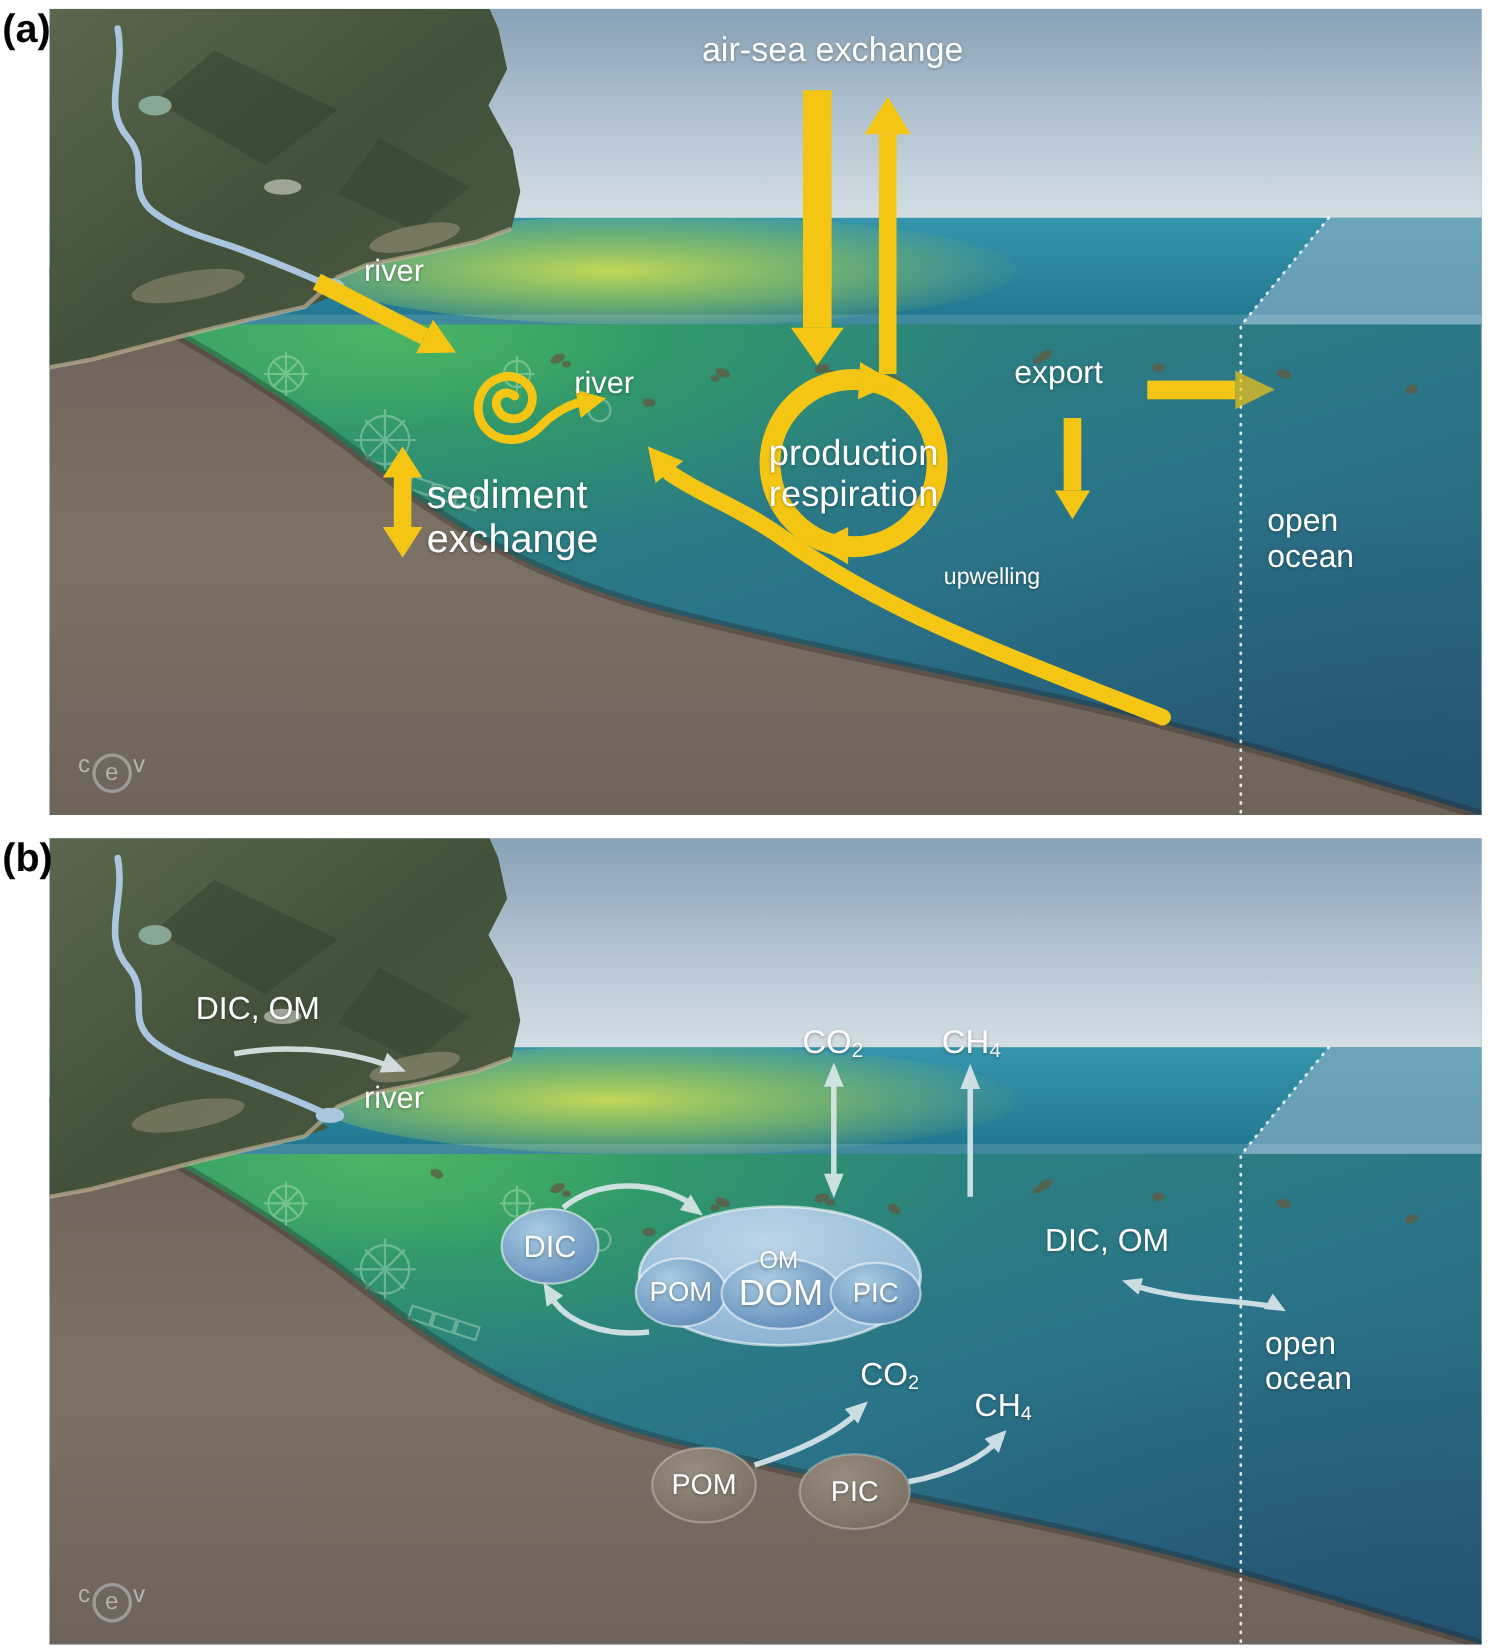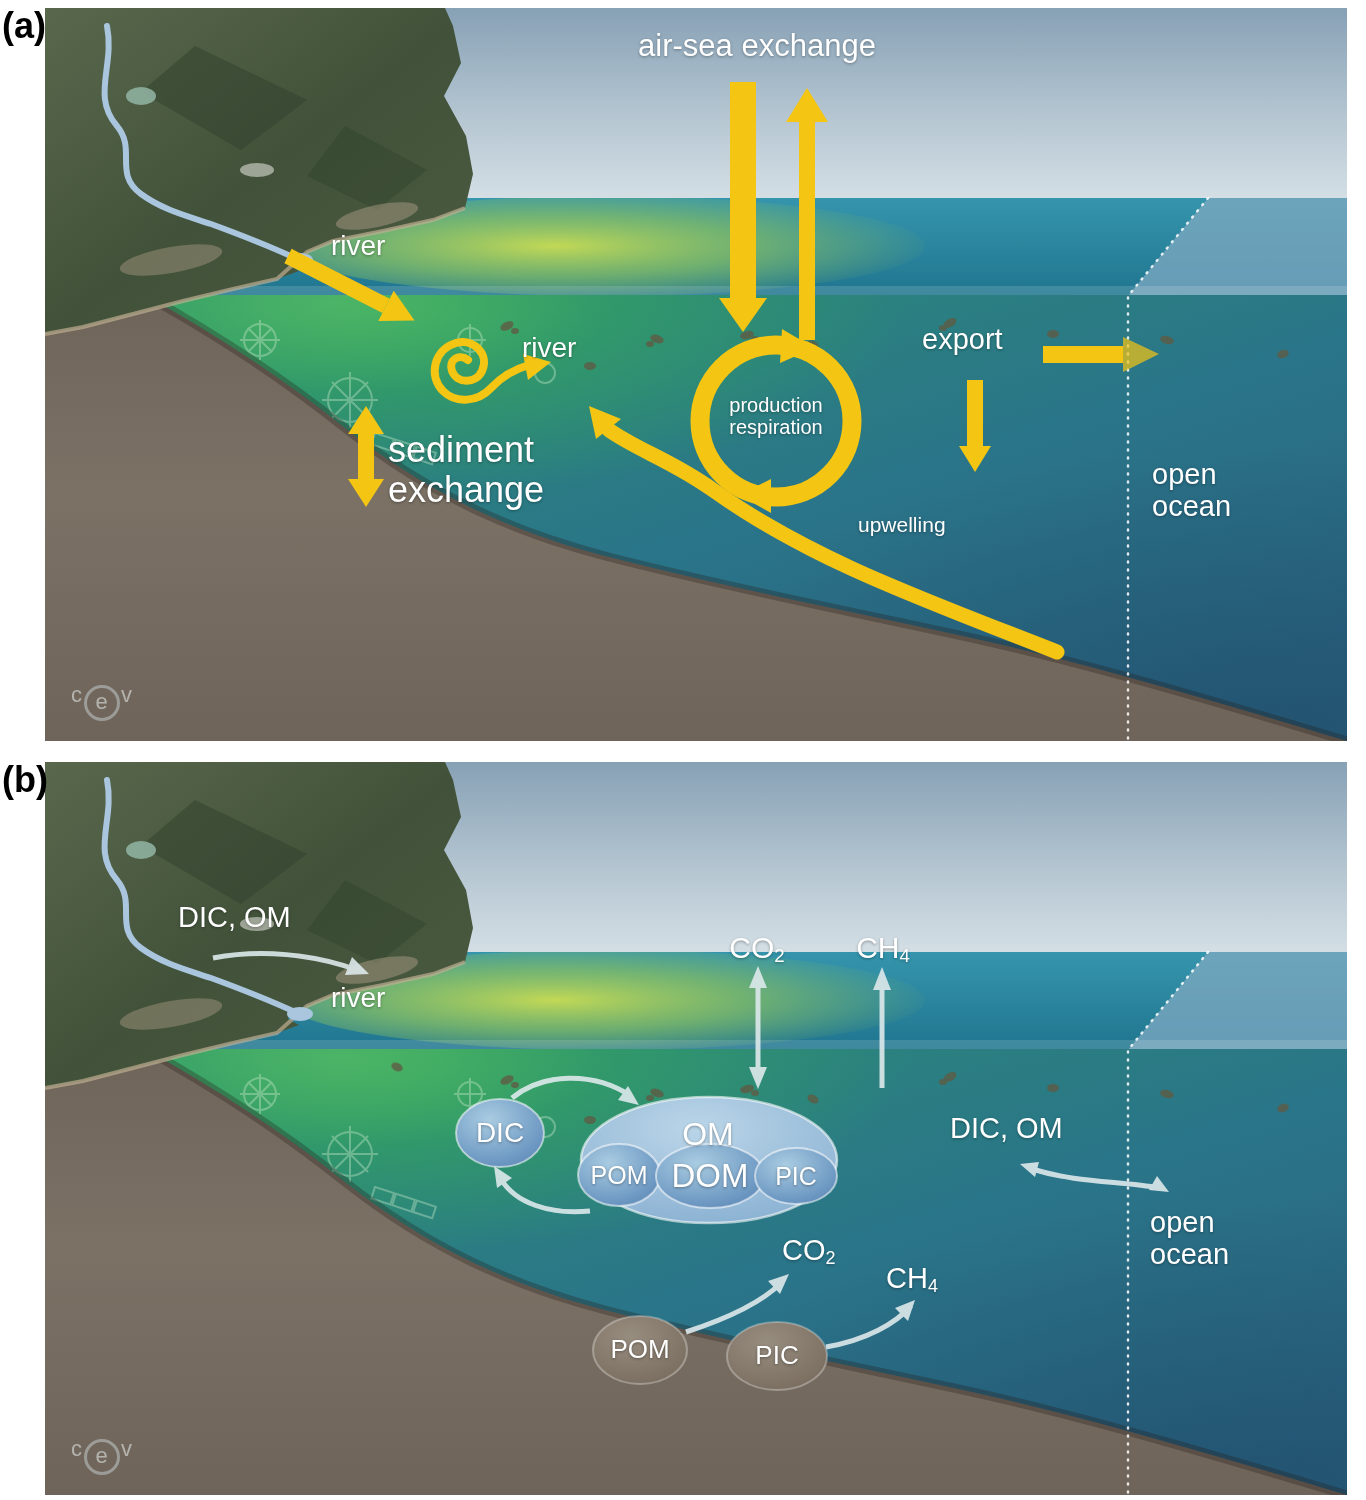--- a/index.html
+++ b/index.html
@@ -201,21 +201,21 @@
     </g>
   </svg>
 
   <div class="lbl ctr" style="left:712px;top:38px;font-size:31px">air-sea exchange</div>
   <div class="lbl" style="left:286px;top:222px;font-size:28px">river</div>
   <div class="lbl" style="left:477px;top:324px;font-size:28px">river</div>
   <div class="lbl" style="left:343px;top:422px;font-size:36px">
     <div>sediment</div>
     <div>exchange</div>
   </div>
-  <div class="lbl ctr" style="left:731px;top:408px;font-size:20px">
+  <div class="lbl ctr" style="left:731px;top:423px;font-size:33px">
     <div>production</div>
     <div>respiration</div>
   </div>
   <div class="lbl" style="left:877px;top:315px;font-size:29px">export</div>
   <div class="lbl" style="left:813px;top:505px;font-size:21px">upwelling</div>
   <div class="lbl" style="left:1107px;top:450px;font-size:29px">
     <div>open</div>
     <div>ocean</div>
   </div>
   <div class="cev"><span>c</span><span class="e">e</span><span>v</span></div>
@@ -338,21 +338,21 @@
       <polygon fill="#dde9ec" points="1124,430 1104,428 1112,414"></polygon>
     </g>
   </svg>
 
   <div class="lbl" style="left:133px;top:139px;font-size:29px">DIC, OM</div>
   <div class="lbl" style="left:286px;top:220px;font-size:28px">river</div>
   <div class="lbl ctr" style="left:712px;top:186px;font-size:30px"><span>CO</span><span class="sub">2</span></div>
   <div class="lbl ctr" style="left:838px;top:186px;font-size:30px"><span>CH</span><span class="sub">4</span></div>
 
   <div class="lbl ctr" style="left:455px;top:371px;font-size:28px">DIC</div>
-  <div class="lbl ctr" style="left:663px;top:373px;font-size:32px">OM</div>
+  <div class="lbl ctr" style="left:663px;top:384px;font-size:22px">OM</div>
   <div class="lbl ctr" style="left:574px;top:413px;font-size:25px">POM</div>
   <div class="lbl ctr" style="left:665px;top:414px;font-size:33px">DOM</div>
   <div class="lbl ctr" style="left:751px;top:414px;font-size:25px">PIC</div>
 
   <div class="lbl" style="left:737px;top:472px;font-size:29px"><span>CO</span><span class="sub">2</span></div>
   <div class="lbl" style="left:841px;top:500px;font-size:29px"><span>CH</span><span class="sub">4</span></div>
   <div class="lbl ctr" style="left:595px;top:588px;font-size:26px">POM</div>
   <div class="lbl ctr" style="left:732px;top:594px;font-size:26px">PIC</div>
 
   <div class="lbl" style="left:905px;top:350px;font-size:29px">DIC, OM</div>

